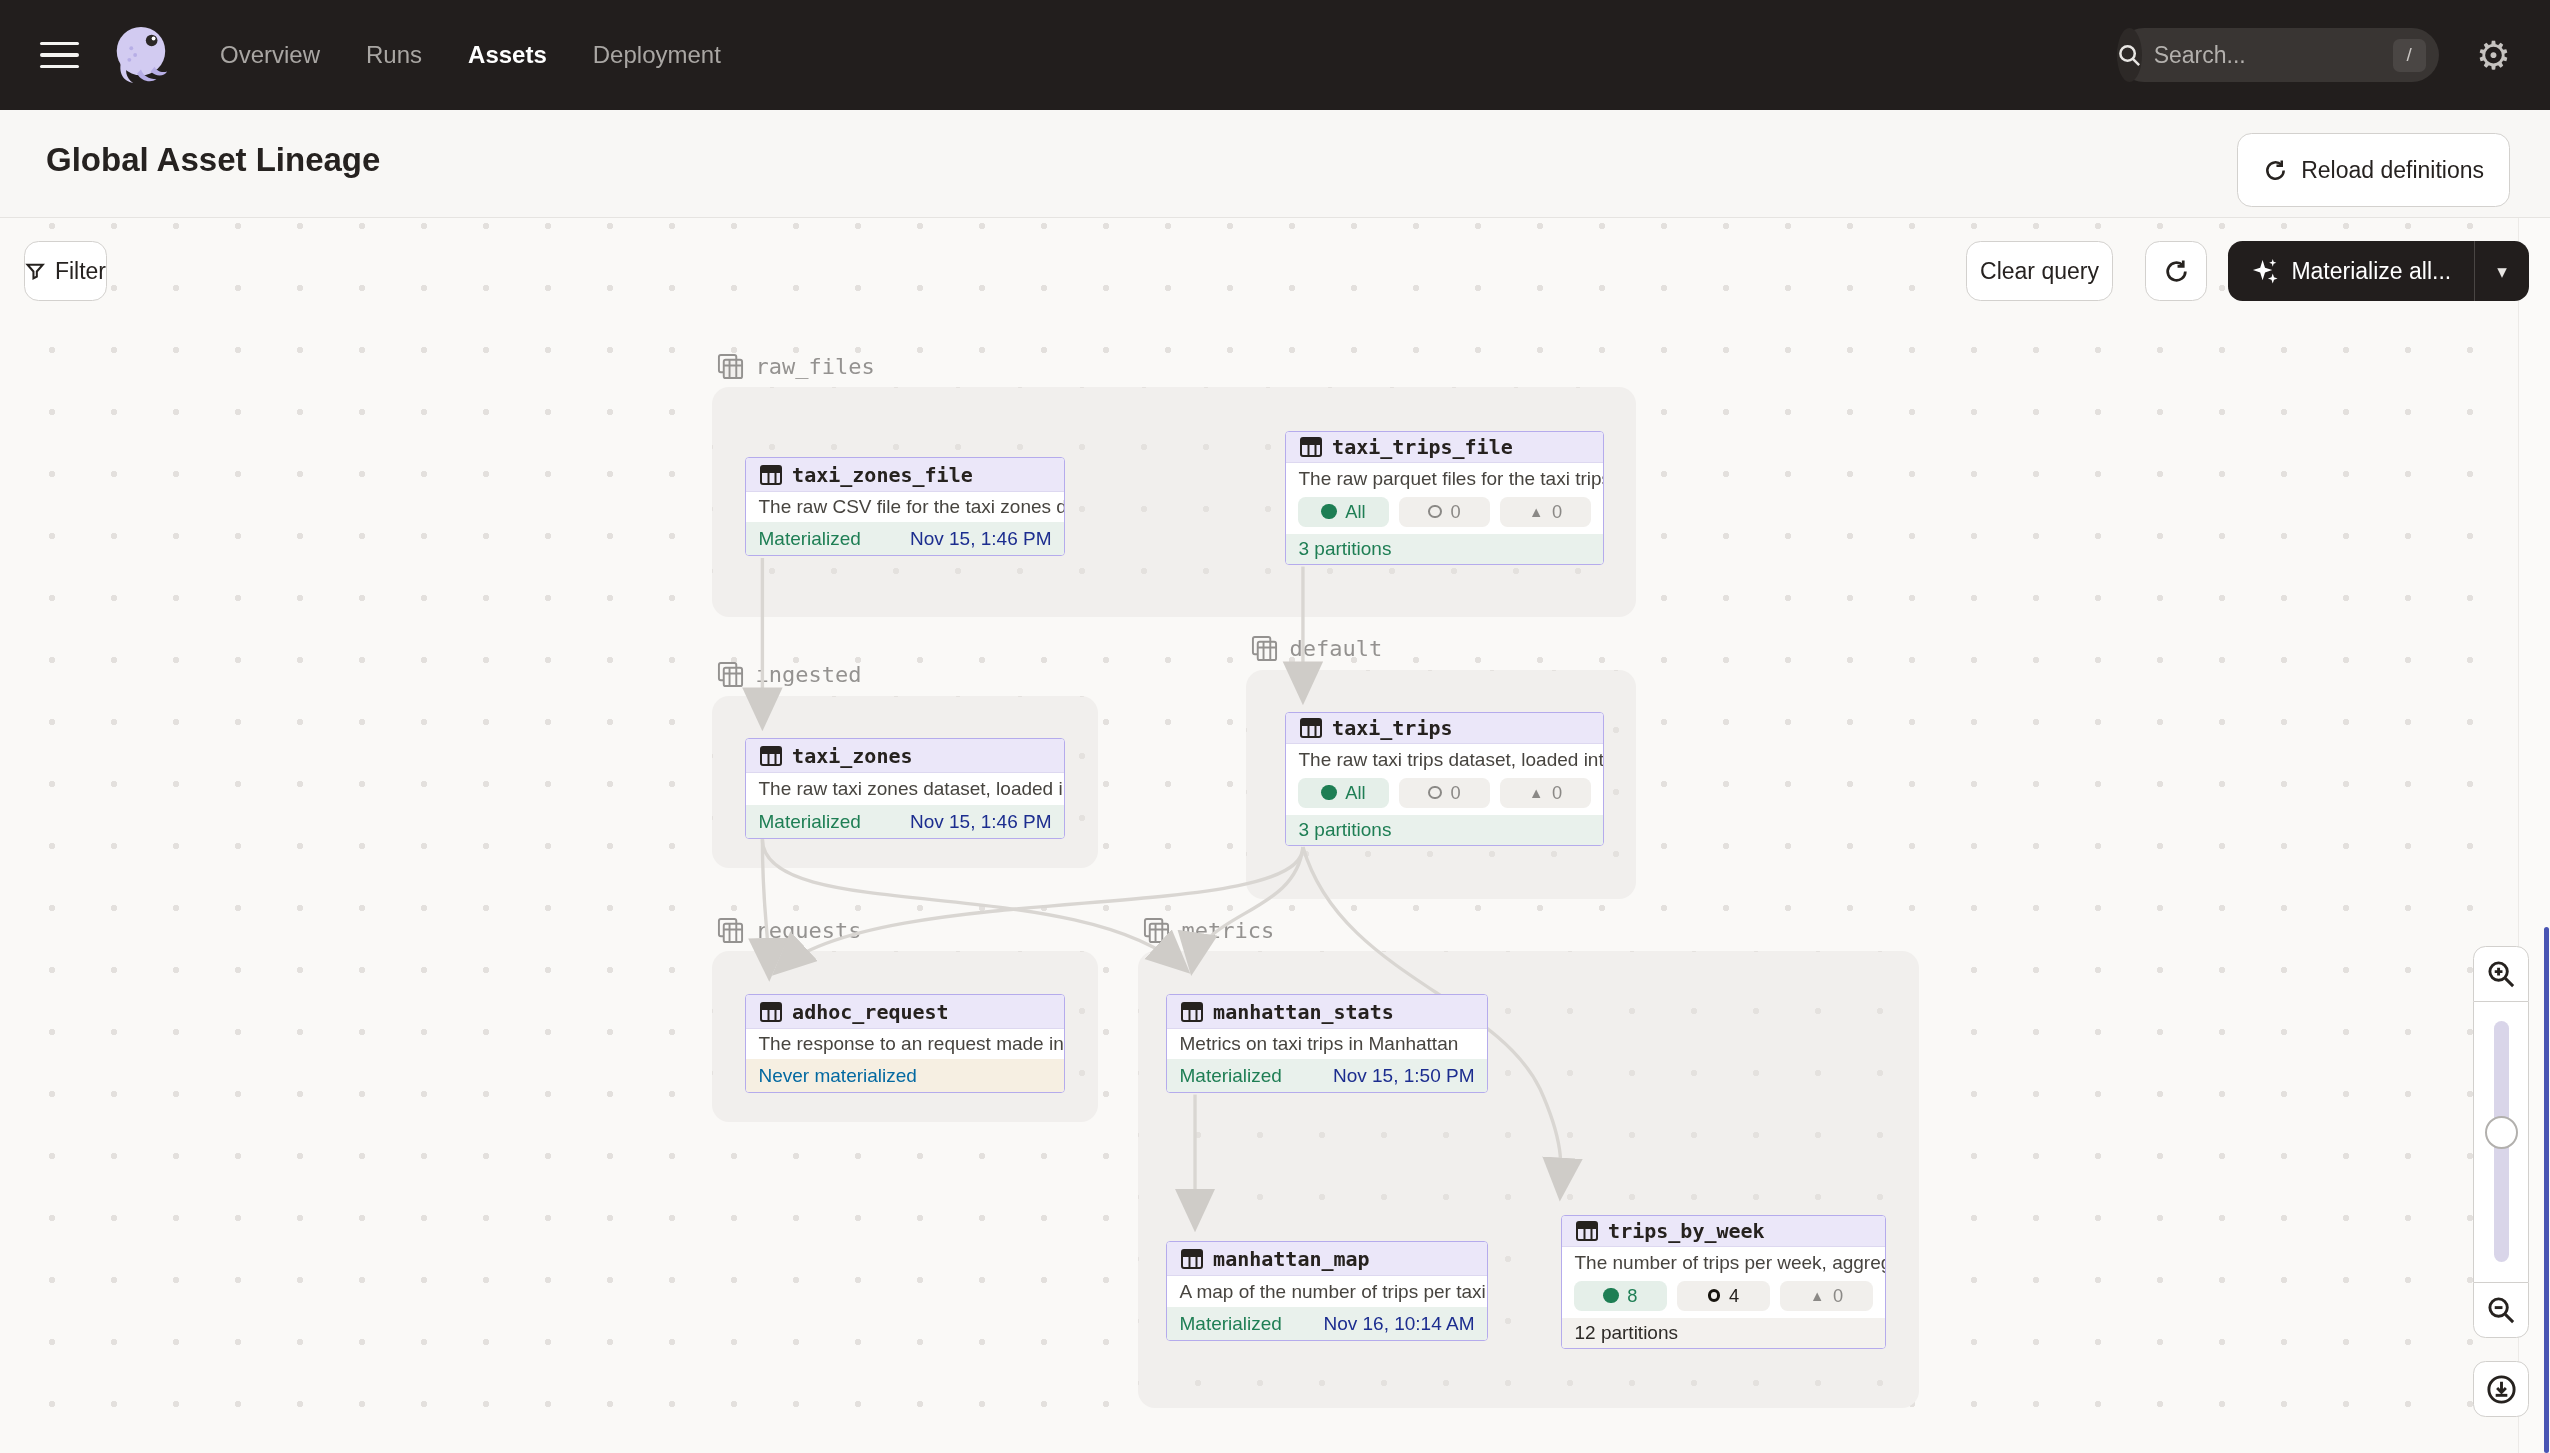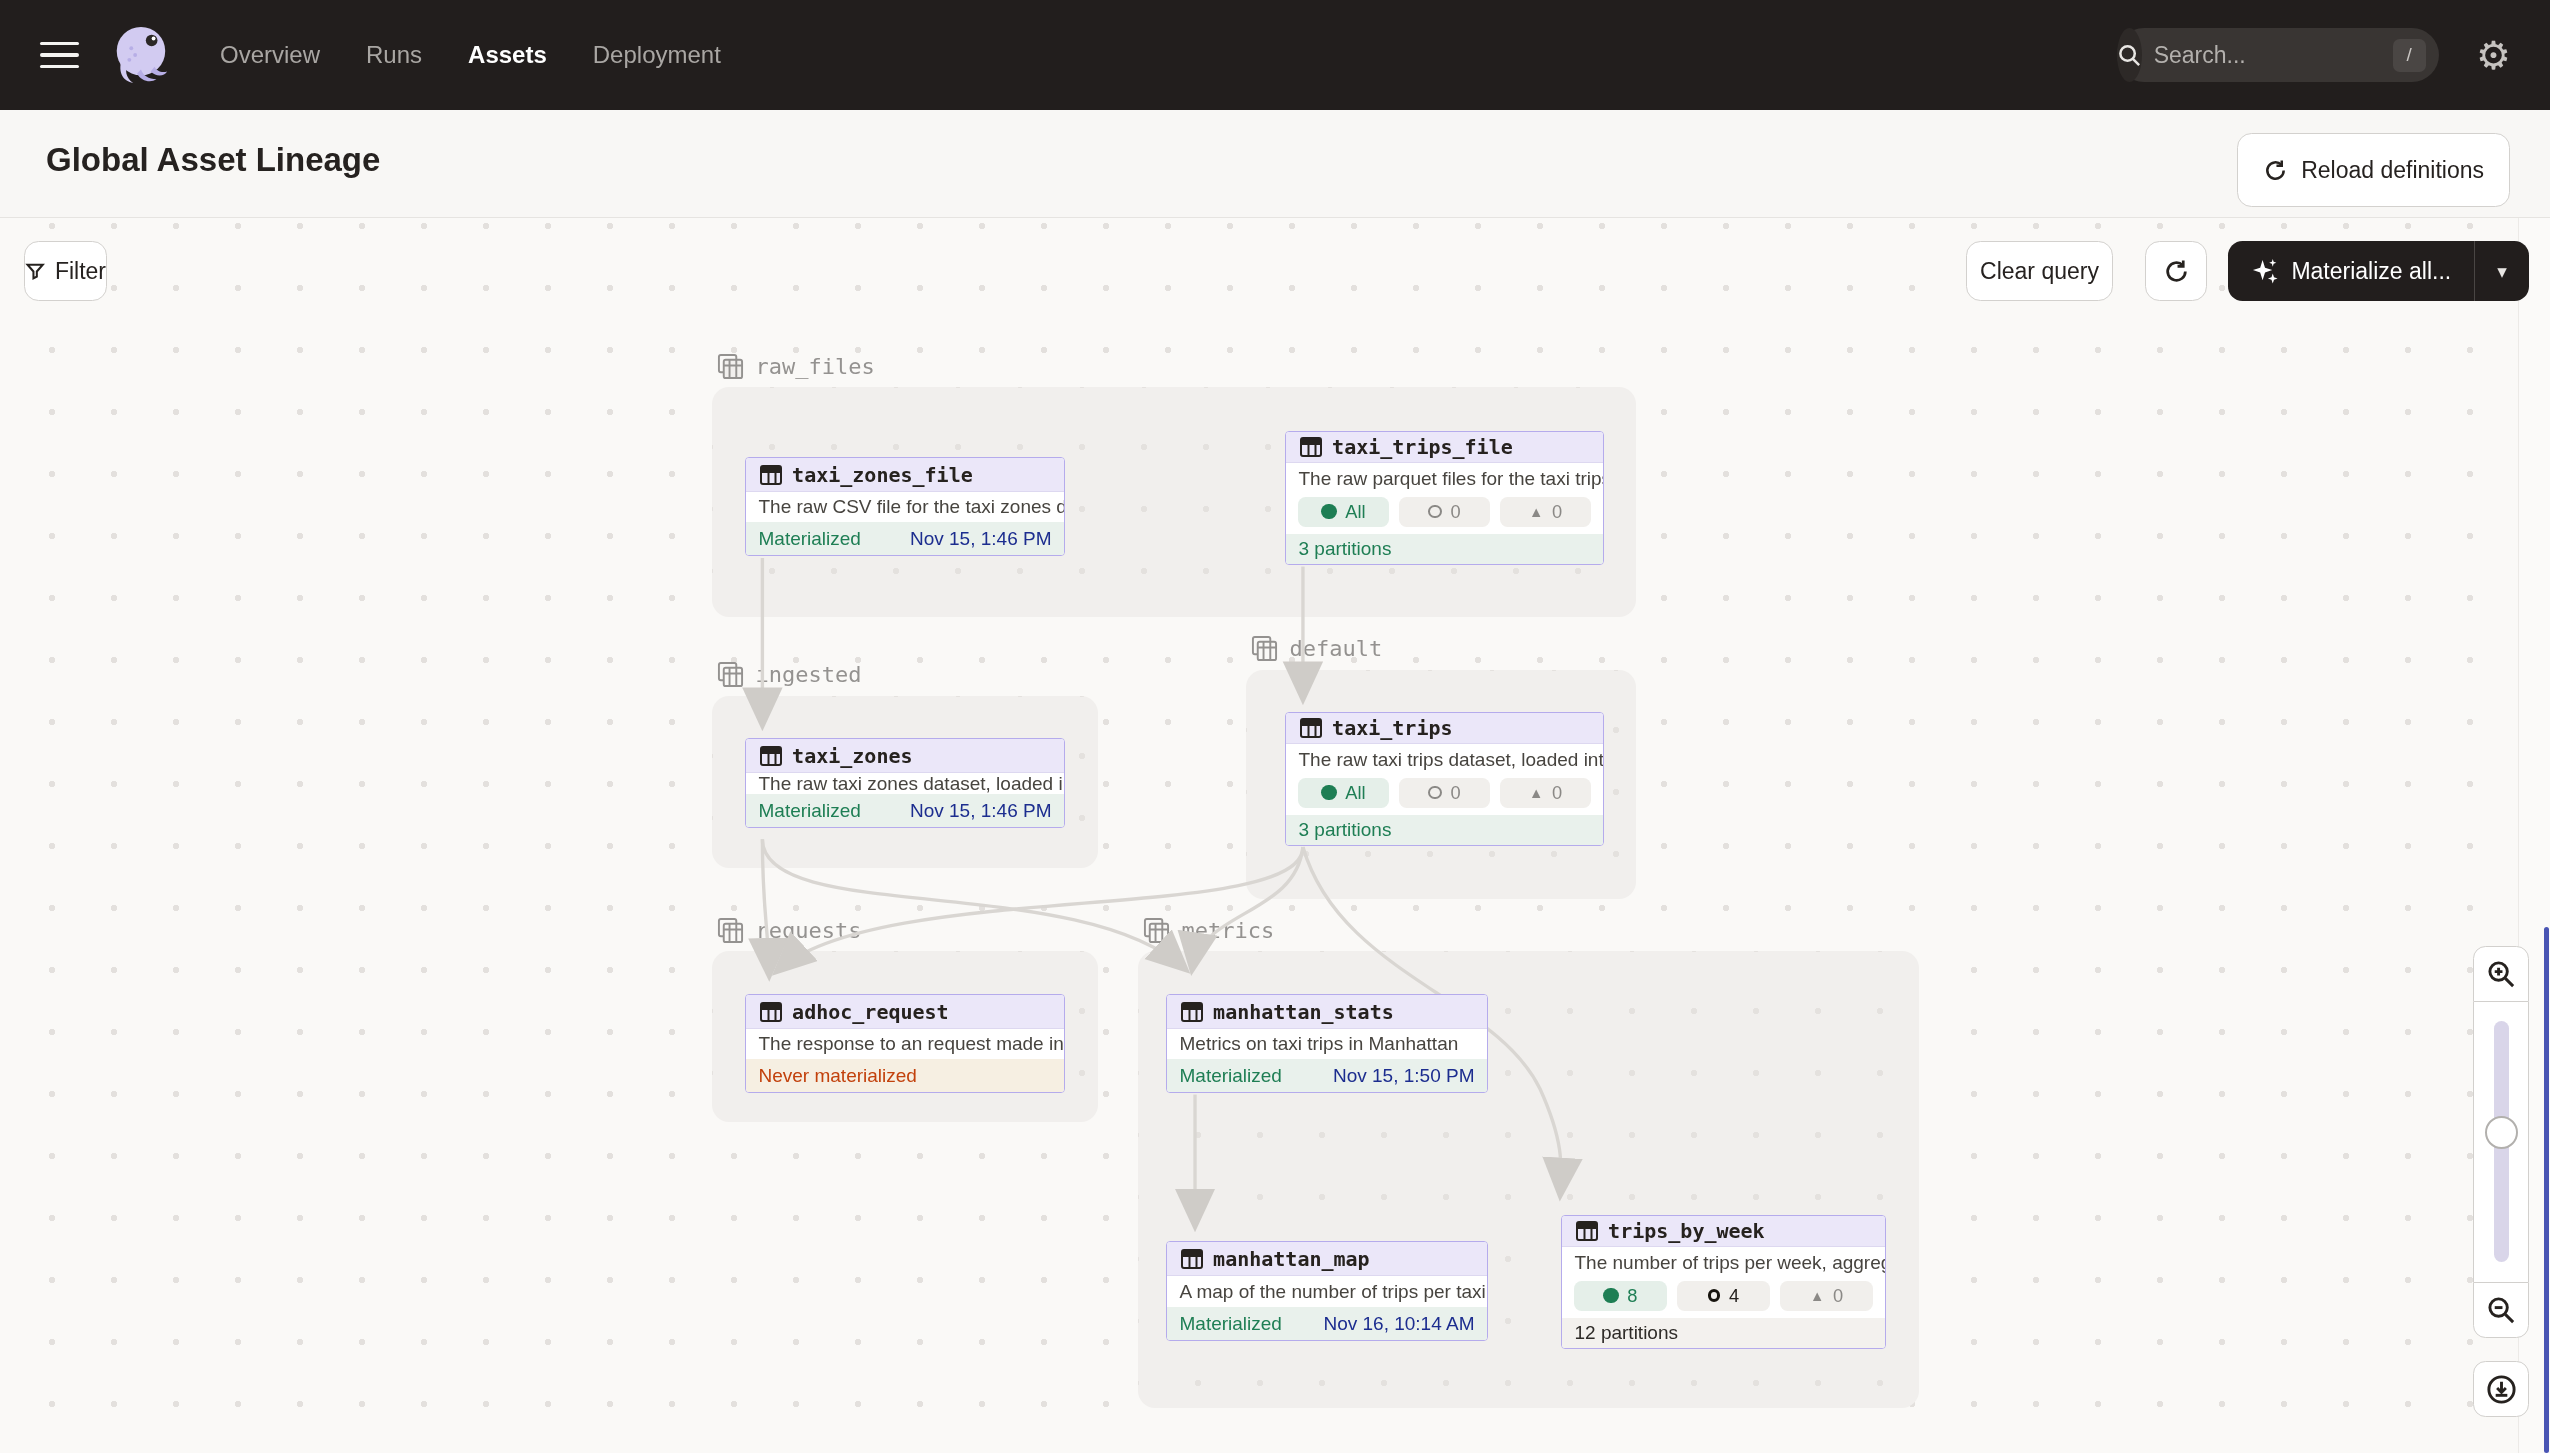--- a/index.html
+++ b/index.html
@@ -58,21 +58,21 @@
   
   .node { position:absolute; background:#ffffff; border:1.9px solid #b5abec; border-radius:4px; z-index:4; display:flex; flex-direction:column; overflow:hidden; cursor:pointer; }
   .node-header { height:34px; background:#ebe7f9; display:flex; align-items:center; gap:9.6px; padding:0 12.5px; border-bottom:1px solid #ddd8f0; }
   .node-header span { font-family:"DejaVu Sans Mono", monospace; font-size:20px; font-weight:bold; color:#26221f; }
   .node-desc { flex:1; display:flex; align-items:center; padding:0 12.5px; font-size:19px; color:#47443f; background:#fff; white-space:nowrap; overflow:hidden; }
   .node-footer { height:33px; display:flex; align-items:center; justify-content:space-between; padding:0 12.5px; font-size:19px; }
   .footer-mat { background:#e9f1ec; }
   .footer-mat .status { color:#1e7e54; }
   .footer-mat .ts { color:#1c2d8f; }
   .footer-never { background:#f6efe2; }
-  .footer-never .status { color:#c2410c; }
+  .footer-never .status { color:#0369a1; }
   .footer-partitions-green { background:#e9f1ec; color:#1e7e54; }
   .footer-partitions-plain { background:#f3f1ee; color:#2e2b28; }
   .pills { display:flex; gap:9.6px; padding:1.9px 11.6px 7.7px 11.6px; background:#fff; }
   .pill { flex:1; height:30px; border-radius:7.7px; display:flex; align-items:center; justify-content:center; gap:8.7px; font-size:18.3px; }
   .pill-green { background:#e5efe9; color:#1e7e54; }
   .pill-gray { background:#f1efec; color:#8b8986; }
   .pill-darknum { background:#f1efec; color:#26221f; }
   .dot-green { width:15.4px; height:15.4px; border-radius:50%; background:#1e7e54; }
   .ring-gray { width:13.5px; height:13.5px; border-radius:50%; border:2.9px solid #8b8986; }
   .ring-dark { width:12.5px; height:12.5px; border-radius:50%; border:3.9px solid #17140e; }
@@ -210,21 +210,21 @@
       <div class="pill pill-gray">
           <span class="tri">▲</span>
           <span>0</span>
         </div>
     </div>
     <div class="node-footer footer-partitions-green">
       <span>3 partitions</span>
     </div>
   </div>
 
-  <div class="node" style="left:745px; top:738px; width:320px; height:90px;">
+  <div class="node" style="left:745px; top:738px; width:320px; height:101px;">
     <div class="node-header">
       <svg width="24" height="24" viewBox="0 0 24 24">
           <rect x="2" y="3" width="20" height="18" rx="2" fill="none" stroke="#26221f" stroke-width="2"></rect>
           <path d="M2 9h20M9.5 9v12M16.5 9v12" stroke="#26221f" stroke-width="2"></path>
           <rect x="2" y="3" width="20" height="6" fill="#26221f"></rect>
         </svg>
       <span>taxi_zones</span>
     </div>
     <div class="node-desc">The raw taxi zones dataset, loaded int...</div>
     <div class="node-footer footer-mat">

